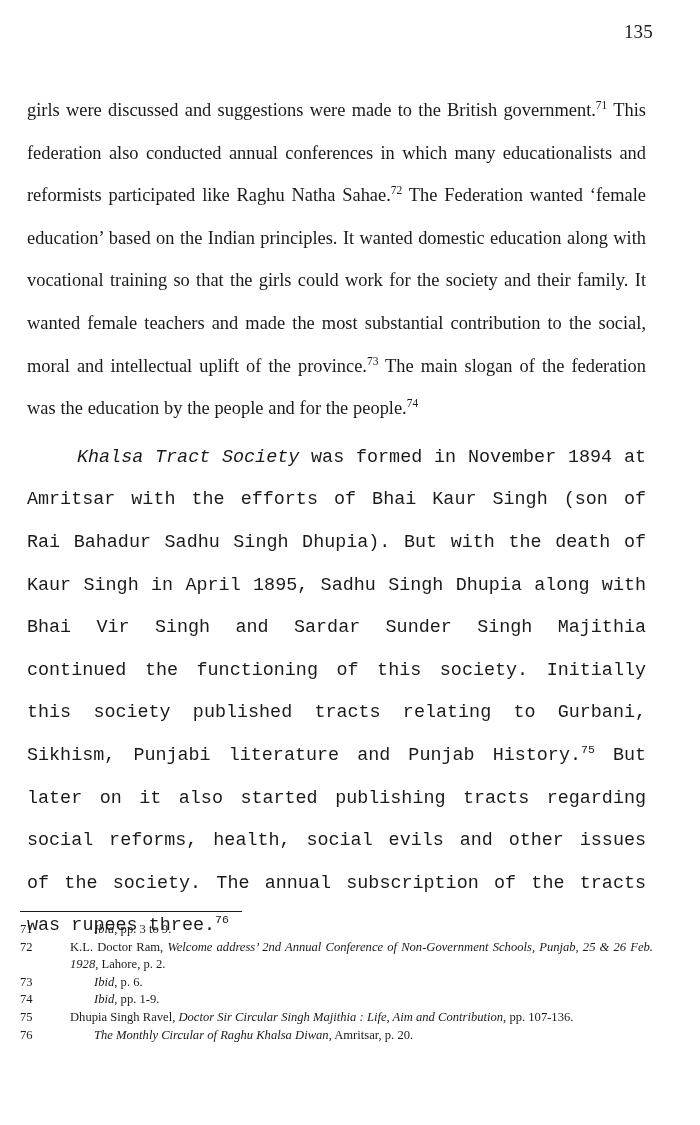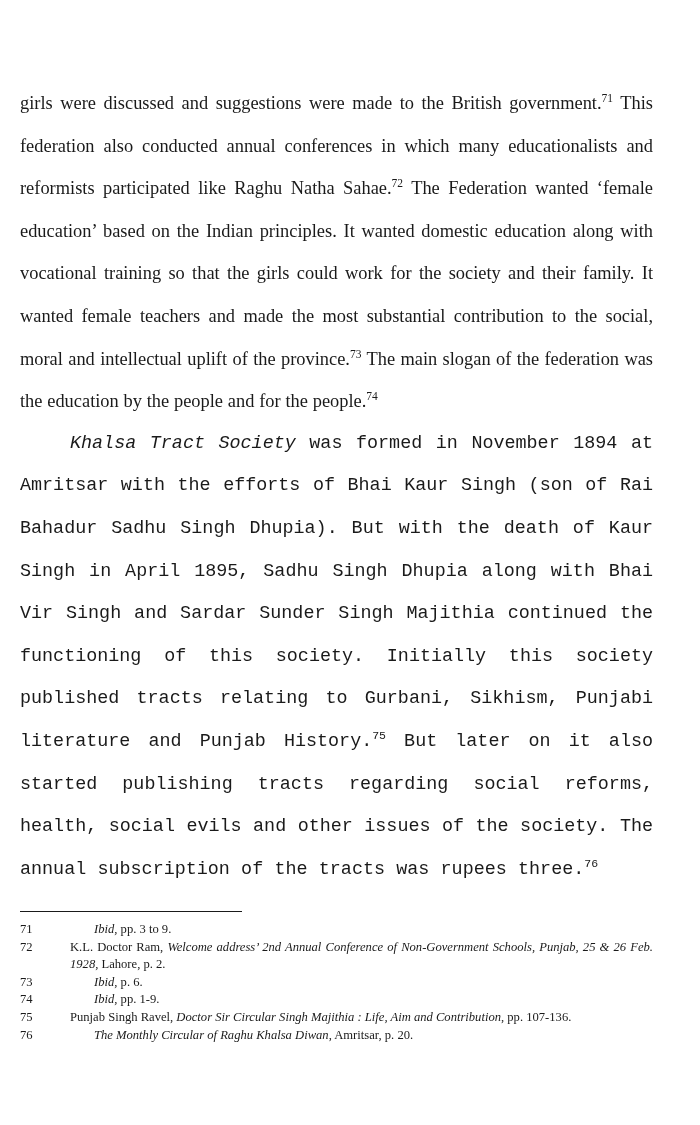--- a/index.html
+++ b/index.html
@@ -29,21 +29,21 @@
     line-height: 1;
     letter-spacing: 0.2px;
   }
   .body-area {
     position: absolute;
     top: 82px;
     left: 20px;
     width: 633px;
   }
   p.body-par {
-    margin: 0;
+    margin: 7px;
     font-size: 18.4px;
     line-height: 42.6px;
     text-align: justify;
     text-justify: inter-word;
     word-spacing: 0.2px;
   }
   p.body-par.indent {
     text-indent: 50px;
     font-family: Liberation Mono, monospace;
   }
@@ -89,20 +89,21 @@
   .fn-text.nojust {
     text-align: left;
     margin-left: 24px;
   }
 </style>
 </head>
 <body>
 
 <div class="page">
 
+  <div class="page-number">135</div>
 
   <div class="body-area" id="body-area">
       <p class="body-par"><span>girls were discussed and suggestions were made to the British government.</span><sup class="fn">71</sup><span>  This federation also conducted annual conferences in which many educationalists and reformists participated like Raghu Natha Sahae.</span><sup class="fn">72</sup><span> The Federation wanted ‘female education’ based on the Indian principles. It wanted domestic education along with vocational training so that the girls could work for the society and their family. It wanted female teachers and made the most substantial contribution to the social, moral and intellectual uplift of the province.</span><sup class="fn">73</sup><span>  The main slogan of the federation was the education by the people and for the people.</span><sup class="fn">74</sup></p>
       <p class="body-par indent"><span class="ital">Khalsa Tract Society</span><span> was formed in November 1894 at Amritsar with the efforts of Bhai Kaur Singh (son of Rai Bahadur Sadhu Singh Dhupia).  But with the death of Kaur Singh in April 1895, Sadhu Singh Dhupia along with Bhai Vir Singh and Sardar Sunder Singh Majithia continued the functioning of this society.  Initially this society published tracts relating to Gurbani, Sikhism, Punjabi literature and Punjab History.</span><sup class="fn">75</sup><span> But later on it also started publishing tracts regarding social reforms, health, social evils and other issues of the society.  The annual subscription of the tracts was rupees three.</span><sup class="fn">76</sup></p>
     </div>
 
   <div class="fn-rule"></div>
 
   <div class="footnotes" id="footnote-list">
       <div class="fn-item">
@@ -116,21 +117,21 @@
       <div class="fn-item">
         <div class="fn-num">73</div>
         <div class="fn-text nojust"><span class="ital">Ibid</span><span>, p. 6.</span></div>
       </div>
       <div class="fn-item">
         <div class="fn-num">74</div>
         <div class="fn-text nojust"><span class="ital">Ibid</span><span>, pp. 1-9.</span></div>
       </div>
       <div class="fn-item">
         <div class="fn-num">75</div>
-        <div class="fn-text"><span>Punjab Singh Ravel, </span><span class="ital">Doctor Sir Circular Singh Majithia : Life, Aim and Contribution</span><span>, pp. 107-136.</span></div>
+        <div class="fn-text"><span>Dhupia Singh Ravel, </span><span class="ital">Doctor Sir Circular Singh Majithia : Life, Aim and Contribution</span><span>, pp. 107-136.</span></div>
       </div>
       <div class="fn-item">
         <div class="fn-num">76</div>
         <div class="fn-text nojust"><span class="ital">The Monthly Circular of Raghu Khalsa Diwan</span><span>, Amritsar, p. 20.</span></div>
       </div>
     </div>
 
 </div>
 
 </body></html>

